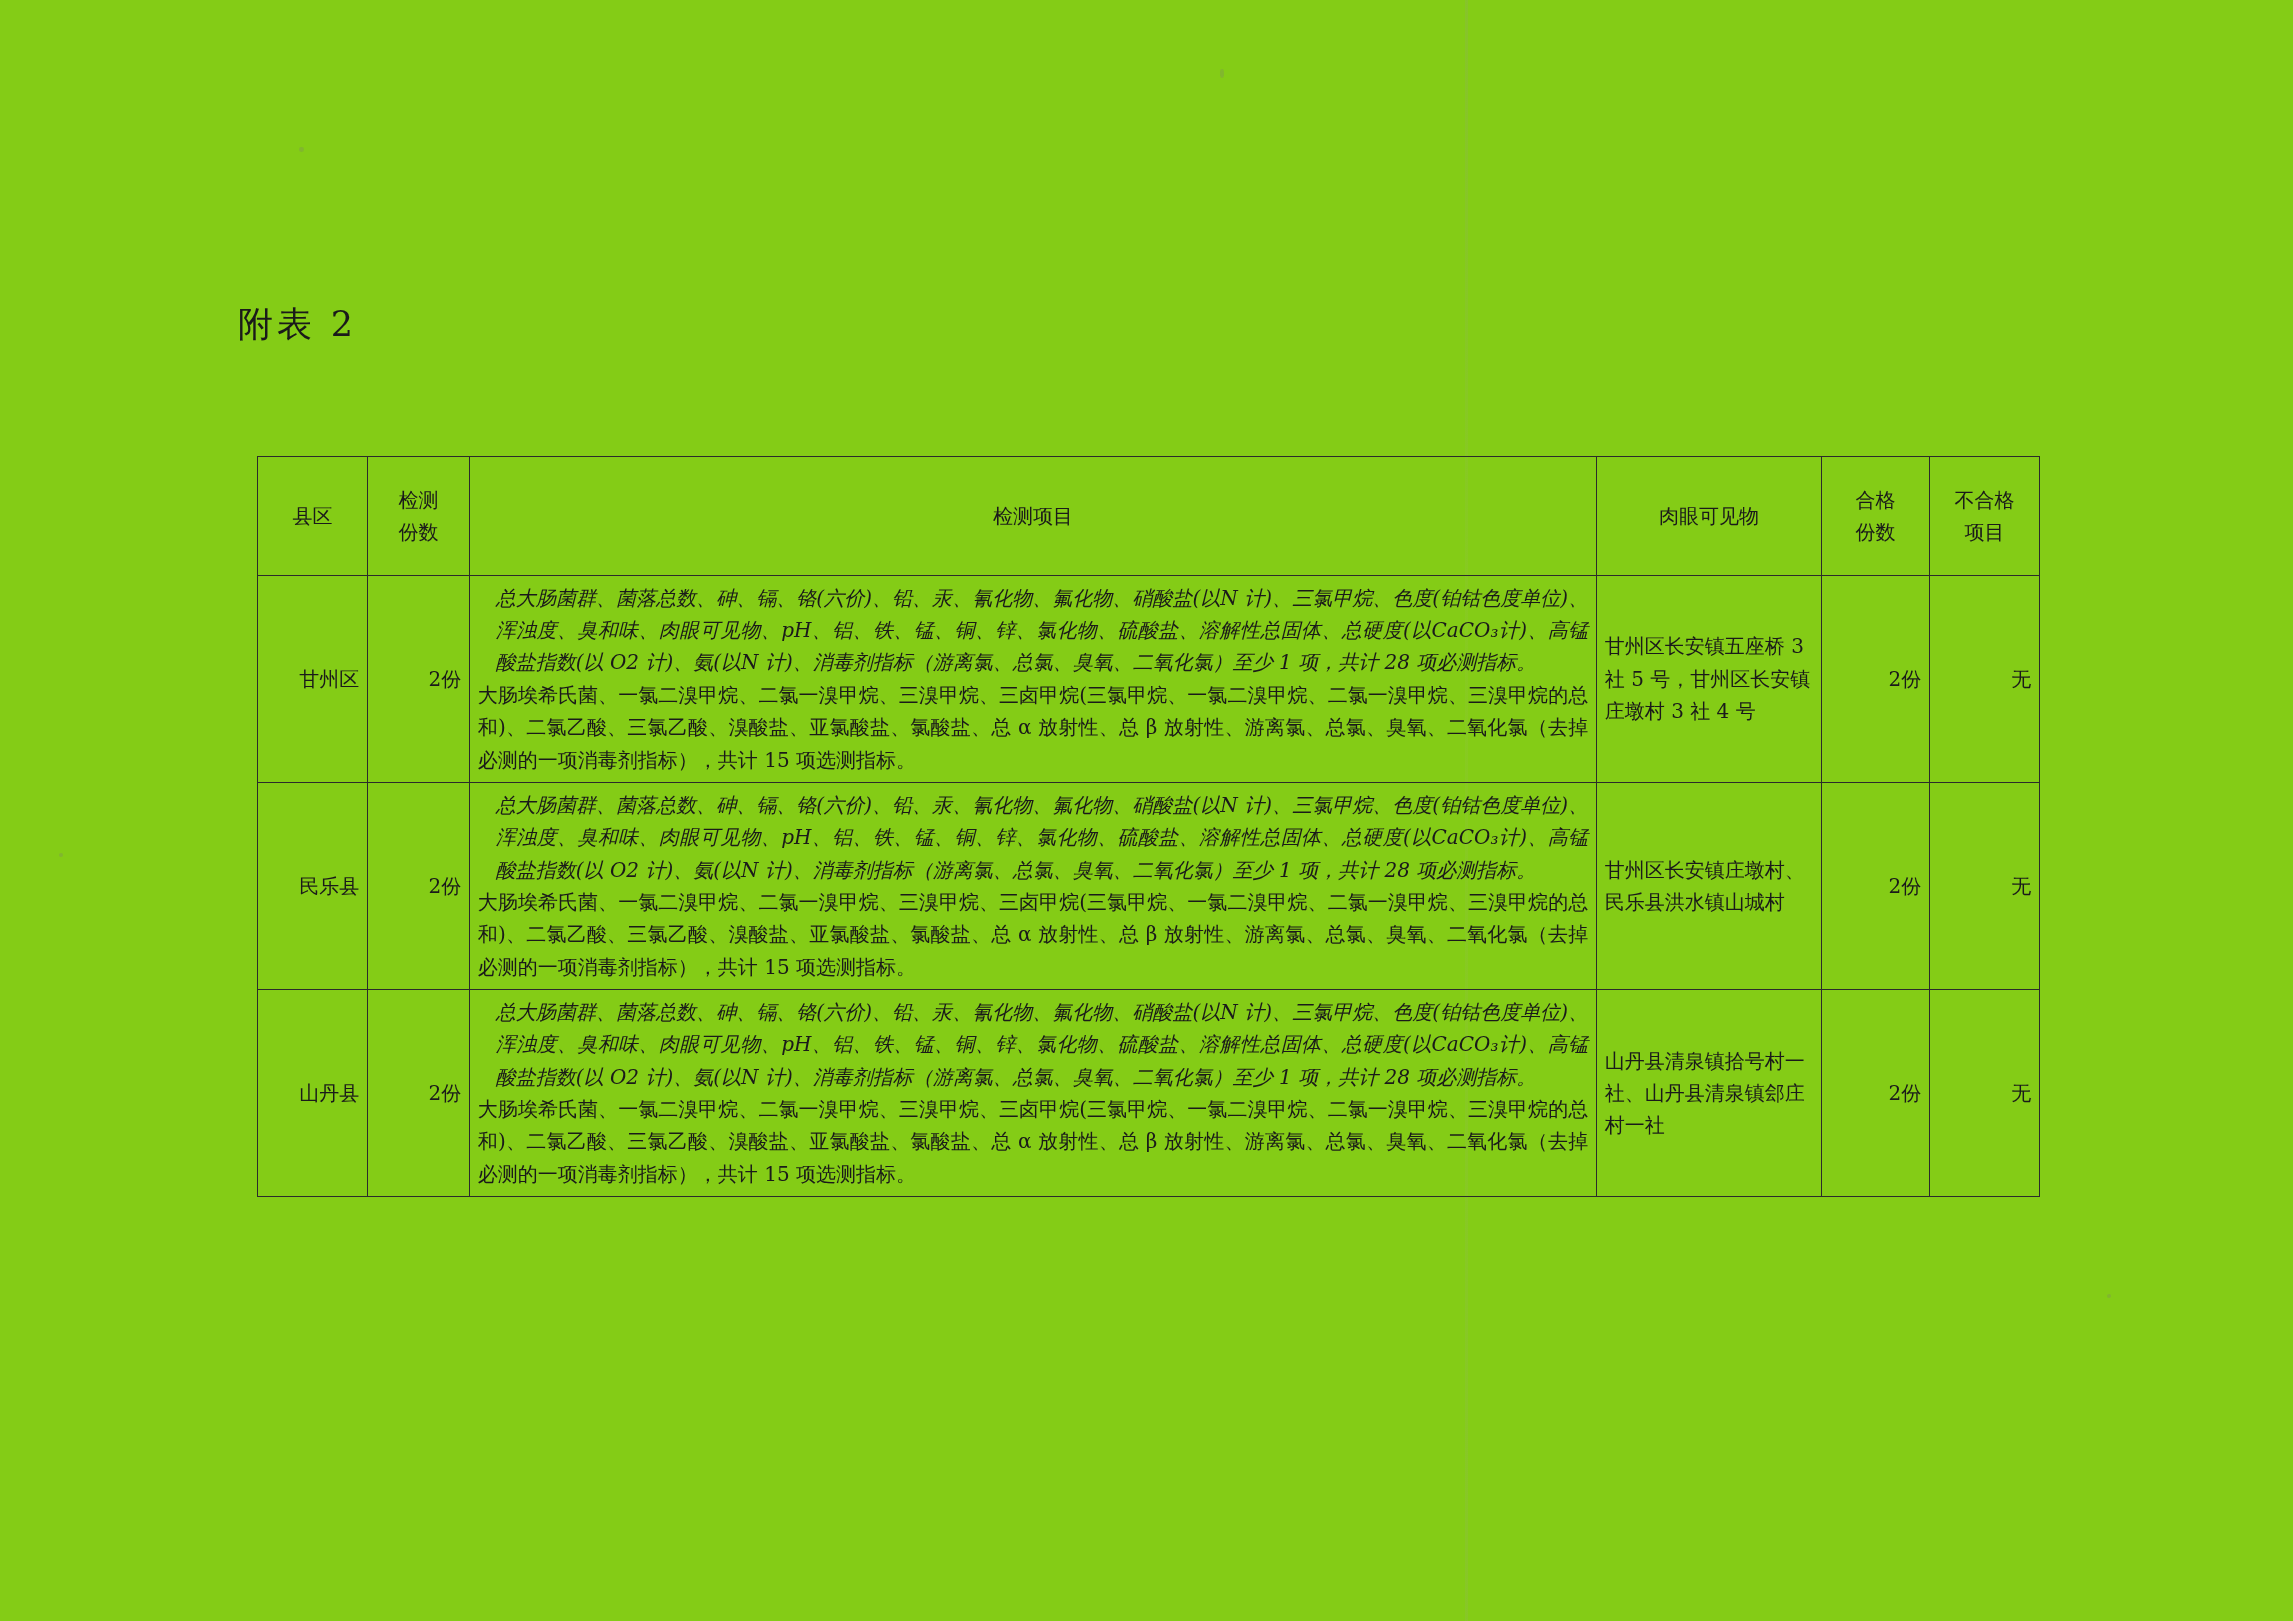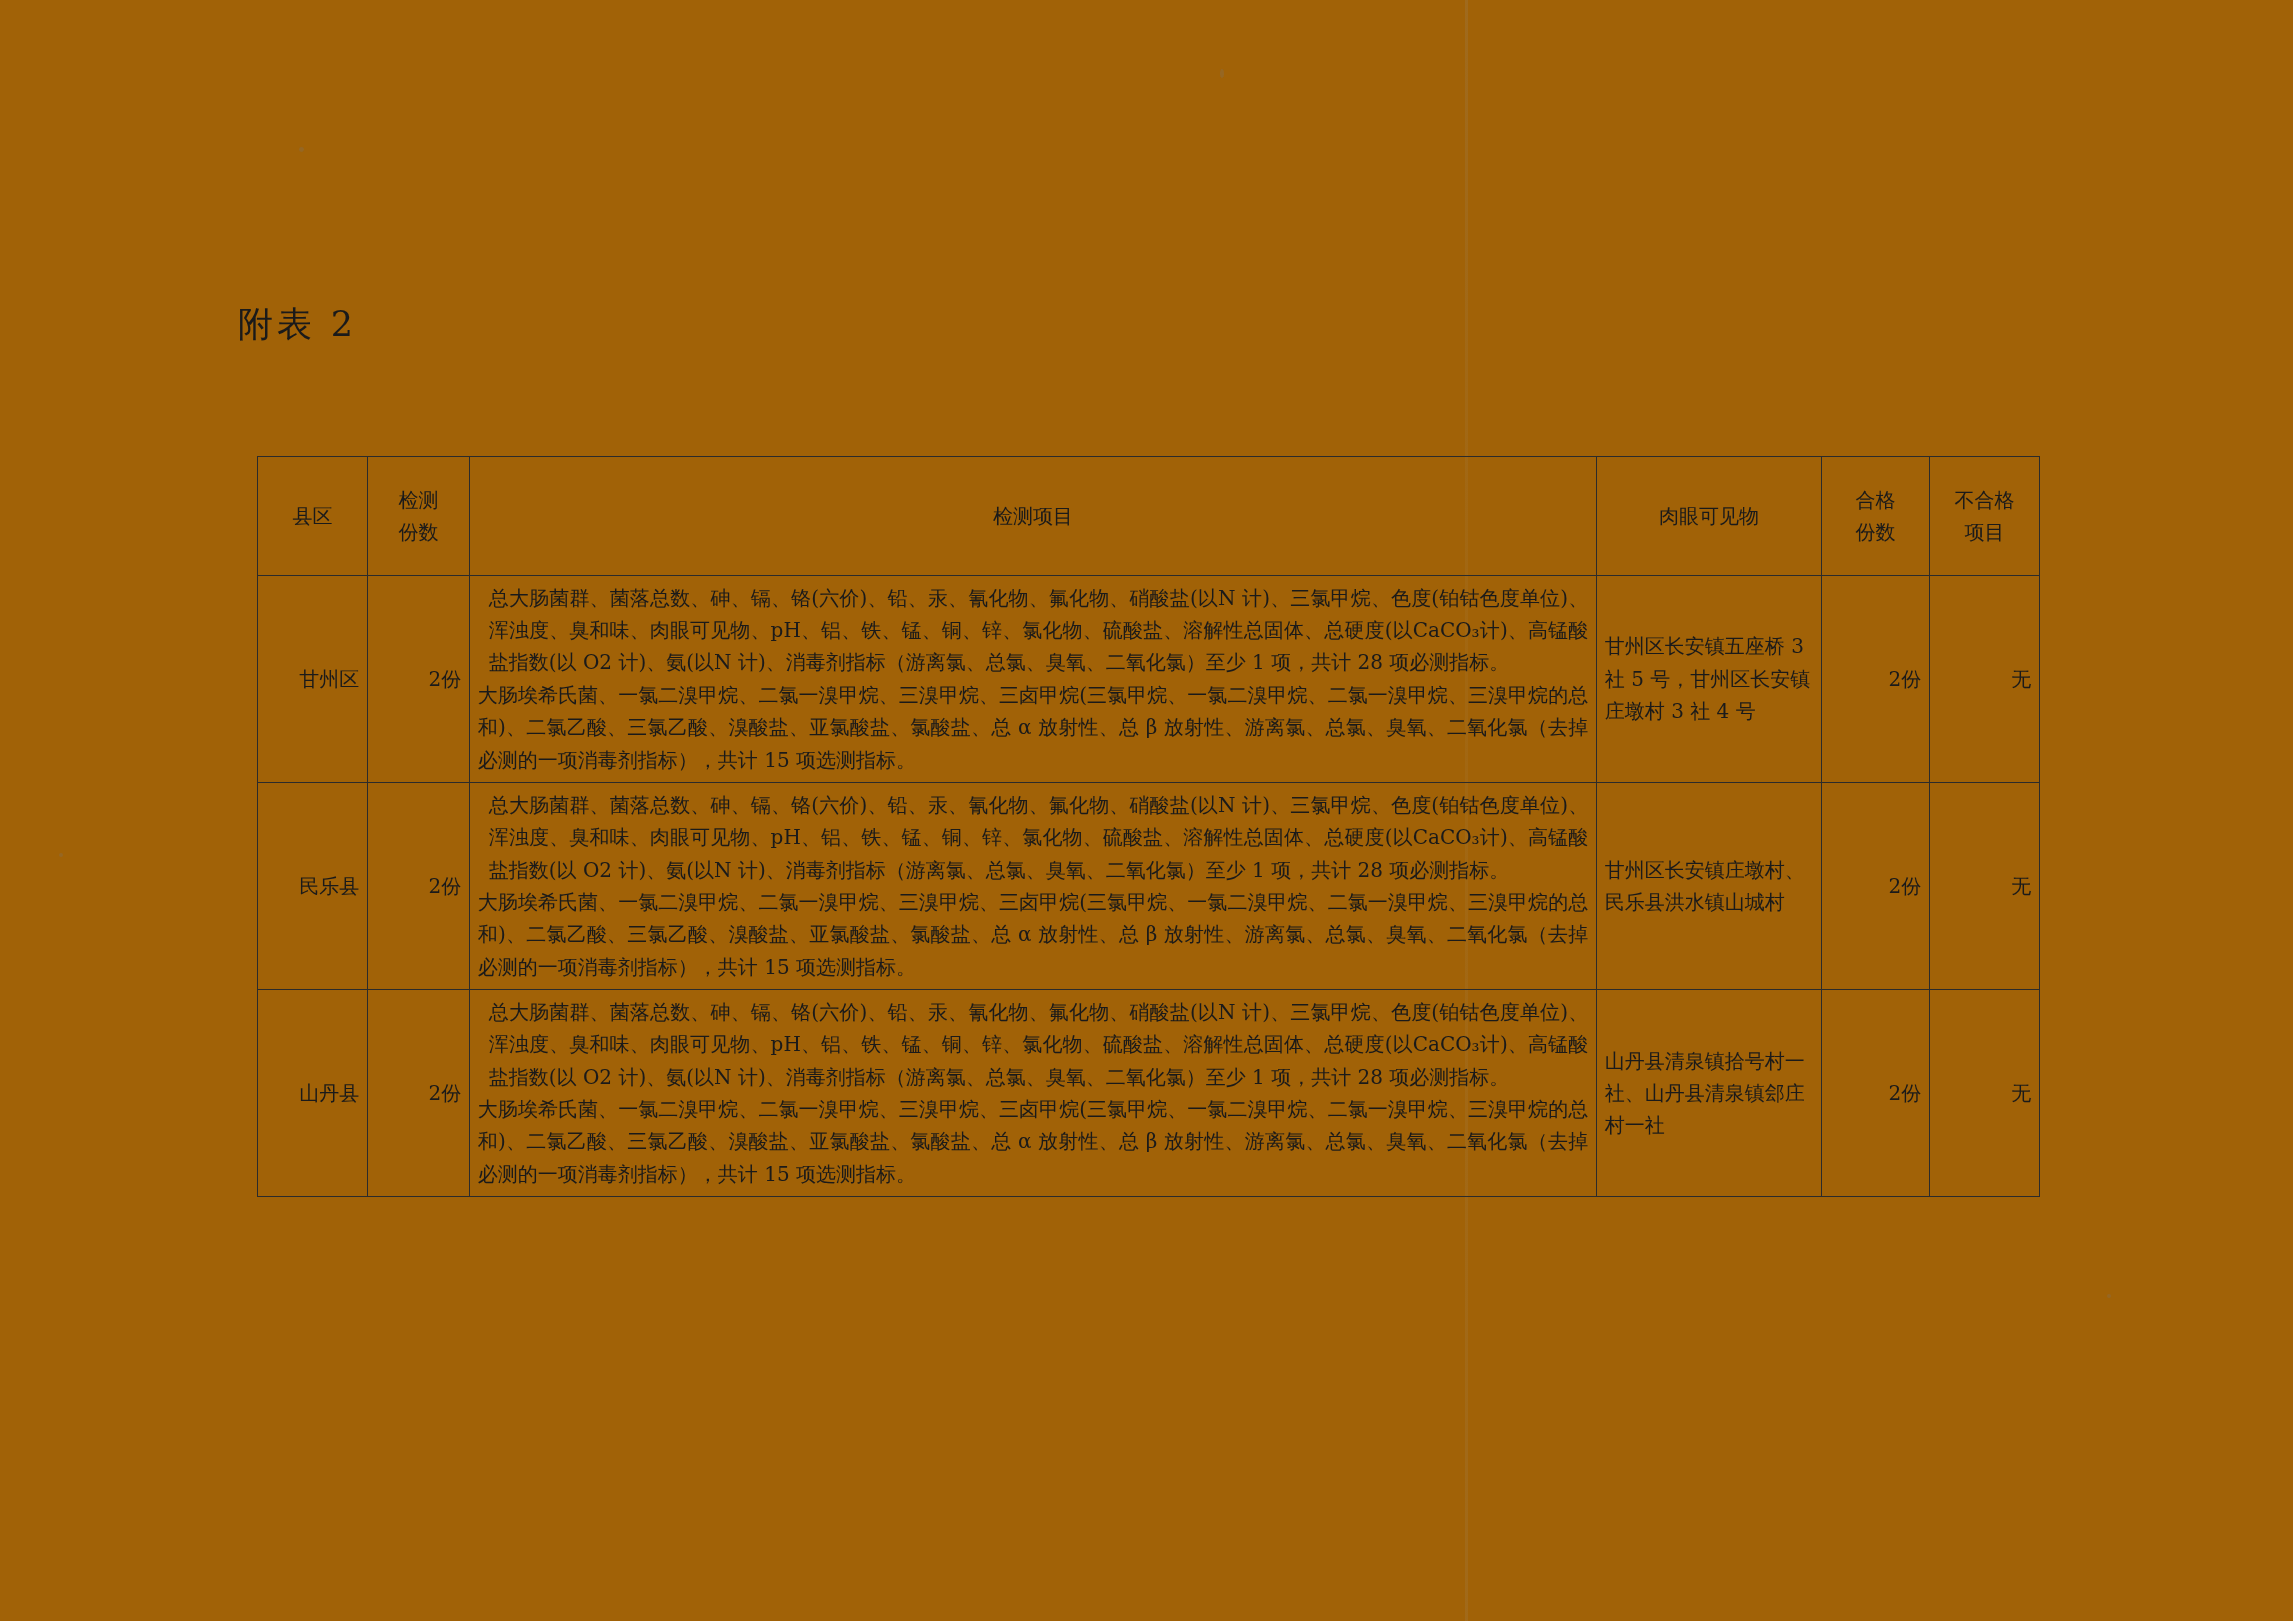--- a/index.html
+++ b/index.html
@@ -11,21 +11,21 @@
     width: 2294px;
     height: 1621px;
     font-family: "DejaVu Serif", "Liberation Serif", serif;
     color: #1a1a1a;
     position: relative;
     overflow: hidden;
   }
   .page {
     position: absolute;
     inset: 0;
-    background: #a16207;
+    background: #84cc16;
   }
   
   .fold {
     position: absolute;
     top: 0;
     bottom: 0;
     left: 1465px;
     width: 2.9px;
     background: linear-gradient(to bottom, rgba(150,150,150,0.28), rgba(180,180,180,0.10) 40%, rgba(160,160,160,0.22));
     opacity: .55;
@@ -97,21 +97,21 @@
     font-size: 20px;
     line-height: 1.78;
   }
   td.site {
     text-align: left;
     font-size: 20.6px;
     line-height: 1.75;
     padding: 9.8px 9.8px;
     margin-top: 32px;
   }
-  .p1 { margin: 0 0 0 11px; text-indent: 0; }
+  .p1 { margin: 0 0 0 18px; text-indent: 0; font-style: italic; }
   .p2 { margin: 0; text-indent: 0; }
 </style>
 </head>
 <body>
 
 <div class="page">
 
   <div class="fold"></div>
   <div class="speck" style="left:299px; top:147px; width:4.9px; height:4.9px;"></div>
   <div class="speck" style="left:1220px; top:69px; width:3.9px; height:8.8px;"></div>

